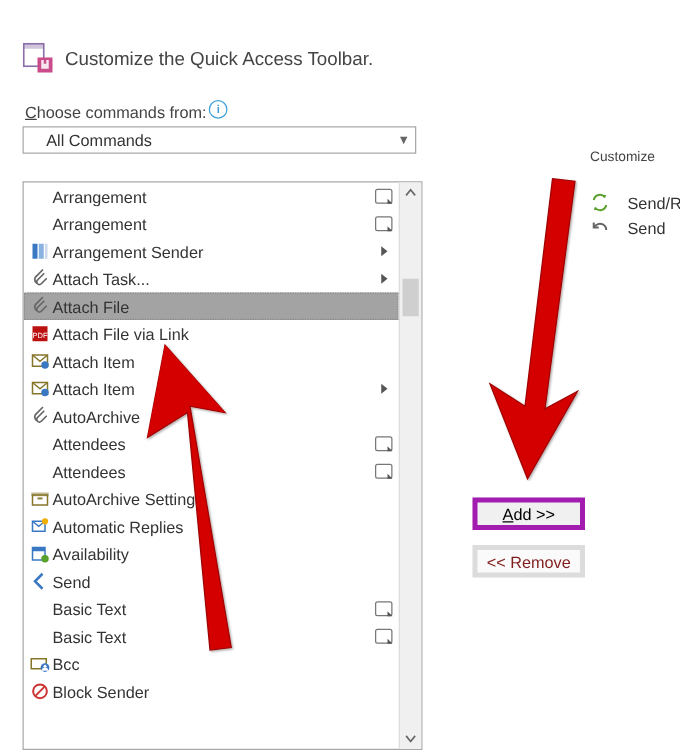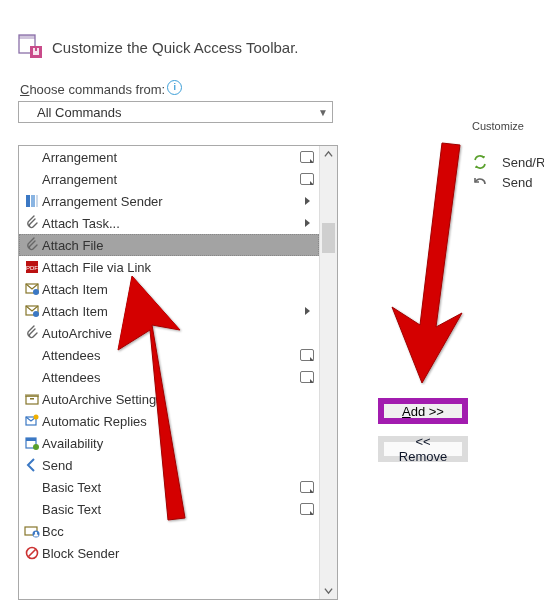--- a/index.html
+++ b/index.html
@@ -24,22 +24,22 @@
   .scroll{width:17px;background:#f0f0f0;border-left:1px solid #ddd;display:flex;flex-direction:column}
   .scroll-btn{height:17px;display:flex;align-items:center;justify-content:center}
   .scroll-btn svg{width:9px;height:9px}
   .scroll-track{flex:1;position:relative}
   .scroll-thumb{position:absolute;left:2px;right:2px;top:60px;height:30px;background:#cfcfcf}
   .right-panel{position:absolute;left:472px;top:120px;width:72px}
   .right-title{font-size:11px;color:#444;margin-bottom:20px;white-space:nowrap}
   .qa-row{display:flex;align-items:center;gap:14px;height:20px}
   .qa-row .ico{width:16px;height:16px;display:flex;align-items:center;justify-content:center}
   .btns{position:absolute;left:378px;top:398px}
-  .btn{width:90px;height:26px;border:6px solid #a21caf;background:#f0f0f0;font-family:inherit;font-size:13px;display:flex;align-items:center;justify-content:center;margin-bottom:12px;box-sizing:border-box}
-  .btn.disabled{color:#0f172a;border-color:#dcdcdc;background:#fafafa}
+  .btn{width:90px;height:26px;border:4px solid #a21caf;background:#f0f0f0;font-family:inherit;font-size:13px;display:flex;align-items:center;justify-content:center;margin-bottom:12px;box-sizing:border-box}
+  .btn.disabled{color:#7f1d1d;border-color:#dcdcdc;background:#fafafa}
   .arrow{position:absolute;pointer-events:none}
   .arrow.a1{left:100px;top:270px;width:120px;height:260px}
   .arrow.a2{left:380px;top:135px;width:100px;height:250px}
   svg{display:block}
 </style>
 </head>
 <body>
 <div class="page">
 
 <div class="hdr">

